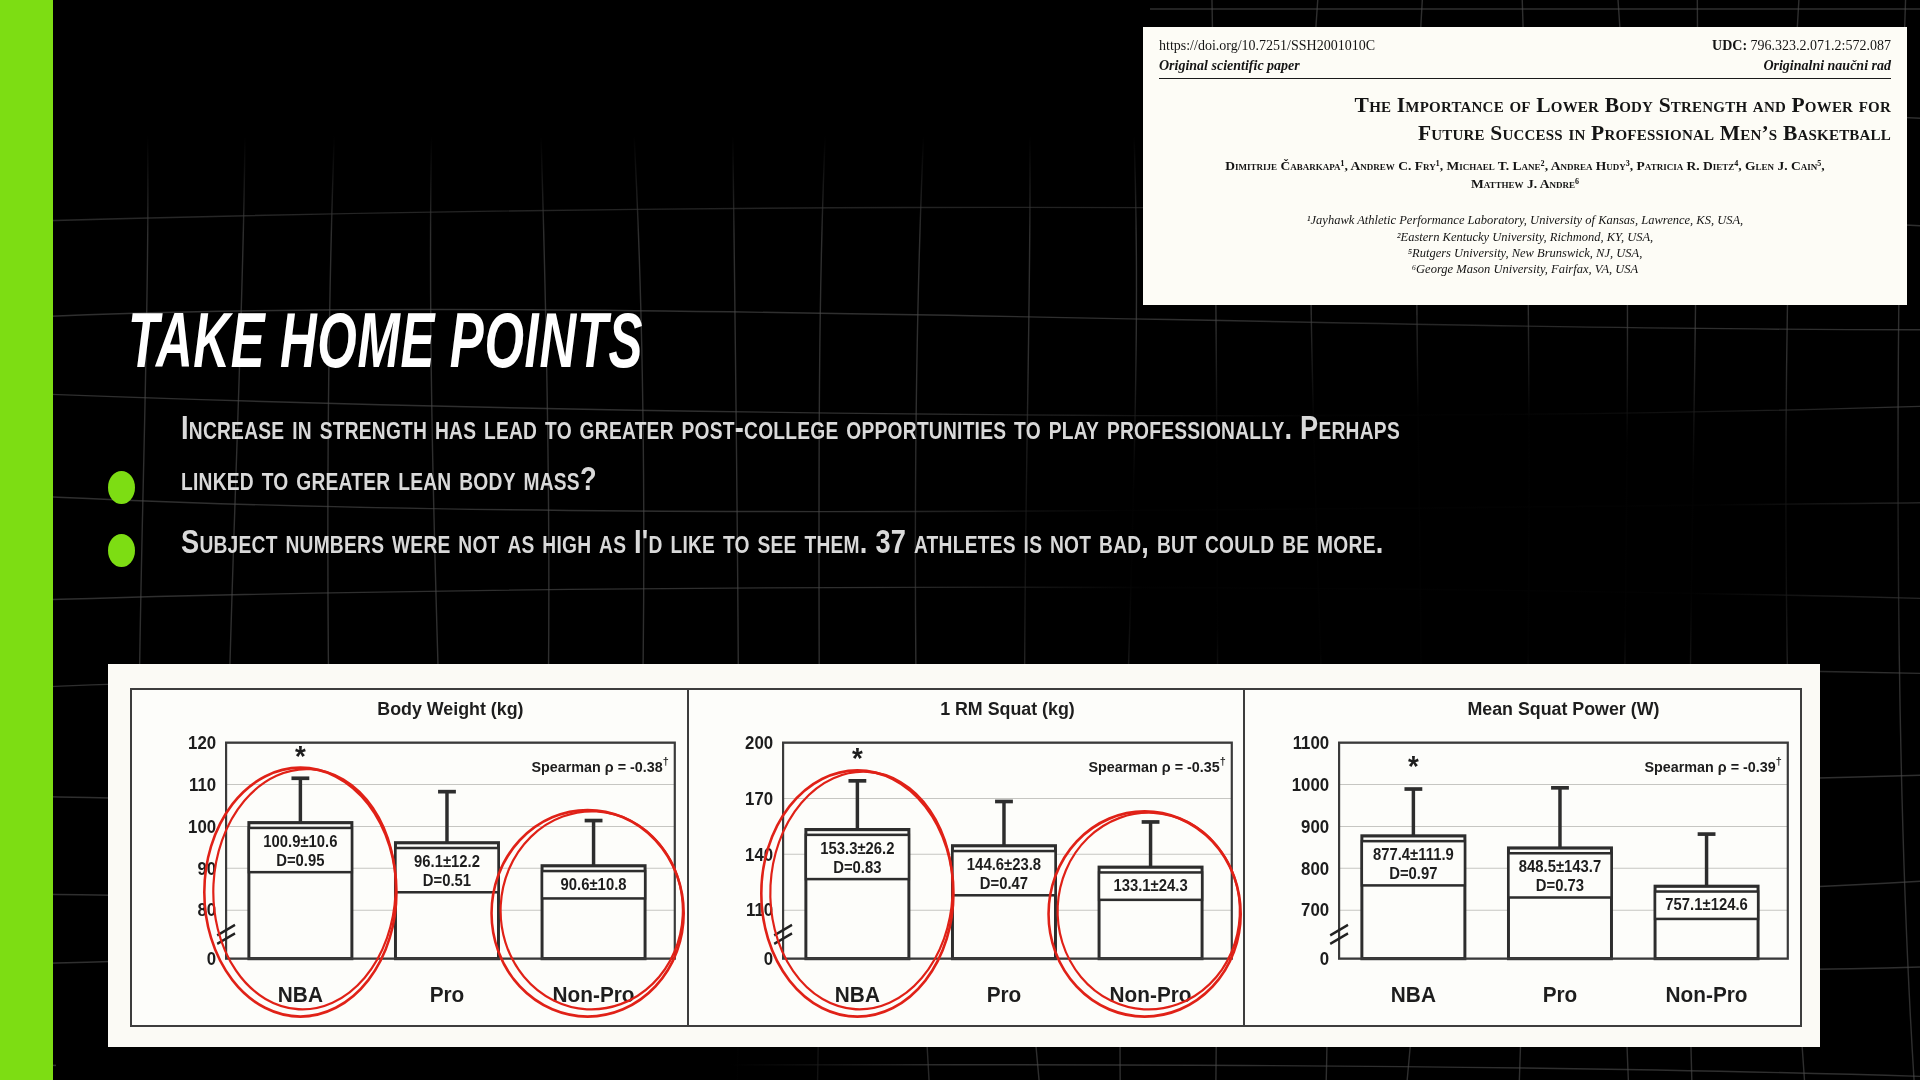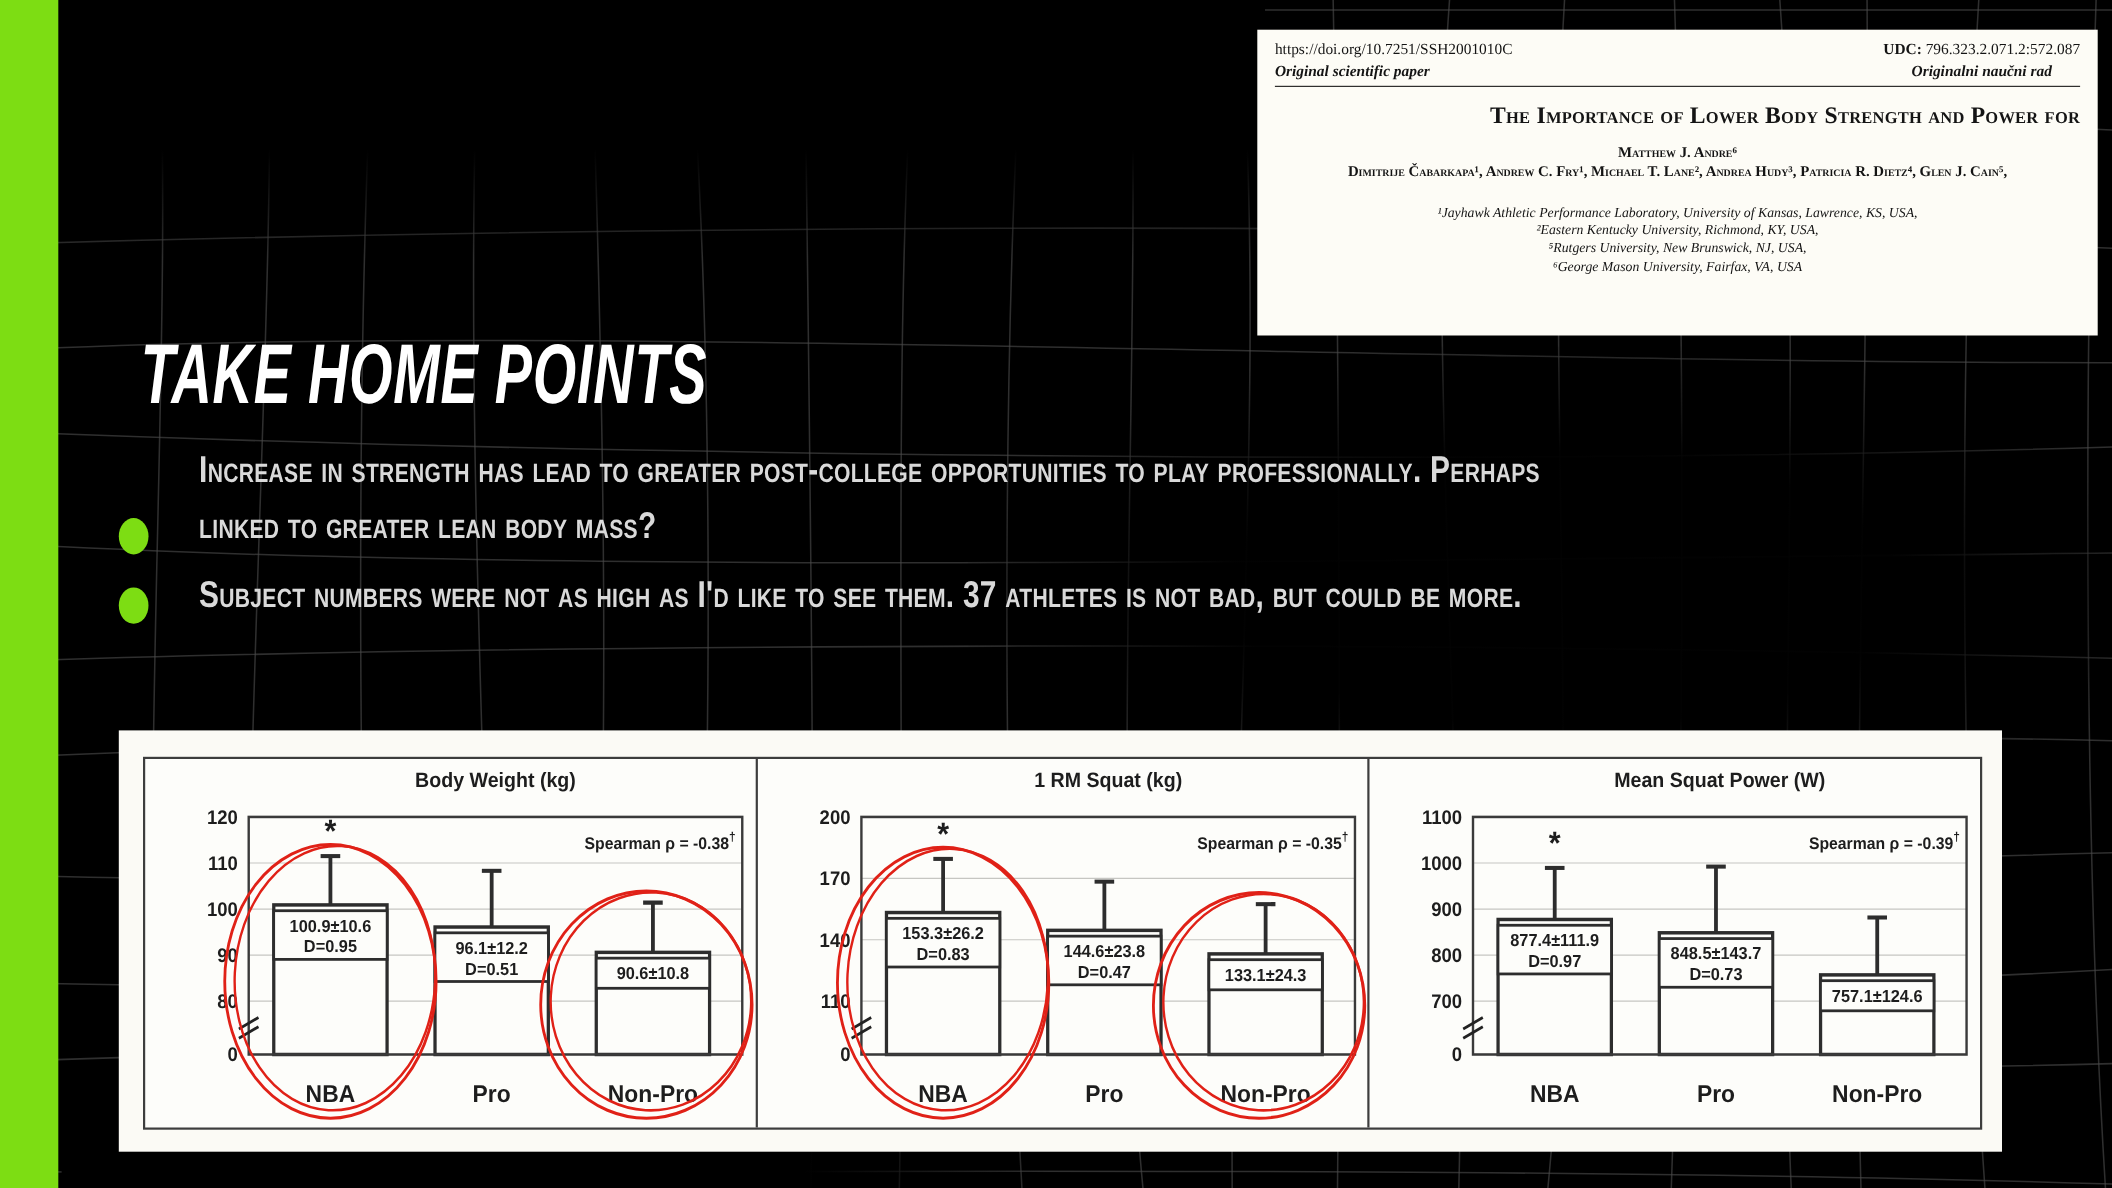--- a/index.html
+++ b/index.html
@@ -11,21 +11,21 @@
   .dim2{left:880px;top:315px;width:1040px;height:480px;
         background:radial-gradient(70% 62% at 52% 46%,rgba(0,0,0,0.96) 42%,rgba(0,0,0,0) 78%);}
   .dim3{left:56px;top:1046px;width:900px;height:34px;background:linear-gradient(90deg,#000 75%,rgba(0,0,0,0));}
 
   .accent-bar{position:absolute;left:0;top:0;width:53px;height:1080px;background:var(--accent,#7DDD13);z-index:3;}
 
   
   .paper{position:absolute;left:1143px;top:27px;width:764px;height:278px;background:#fdfcf6;color:#141414;
          font-family:"Liberation Serif",serif;z-index:2;padding:9px 16px 8px;box-sizing:border-box;overflow:hidden;}
   .paper-head{display:flex;justify-content:space-between;font-size:14px;line-height:1.4;}
-  .ph-right{text-align:center;}
+  .ph-right{text-align:right;}
   .bi{font-weight:bold;font-style:italic;}
   .paper-rule{border-top:1.7px solid #1a1a1a;margin-top:3px;}
   .paper-title{margin-top:13px;font-size:21.5px;font-weight:bold;font-variant:small-caps;
                text-align:right;line-height:1.28;letter-spacing:0.2px;}
   .paper-authors{margin-top:10px;font-size:13.5px;font-weight:bold;font-variant:small-caps;
                  text-align:center;line-height:1.3;}
   .paper-affils{margin-top:20px;font-size:12.5px;font-style:italic;text-align:center;line-height:1.3;}
 
   
   .heading{position:absolute;left:128px;top:296px;z-index:2;color:#fff;font-weight:700;font-style:italic;
@@ -103,24 +103,25 @@
         <div class="bi">Original scientific paper</div>
       </div>
       <div class="ph-right">
         <div><b>UDC:</b> <span>796.323.2.071.2:572.087</span></div>
         <div class="bi">Originalni naučni rad</div>
       </div>
     </div>
     <div class="paper-rule"></div>
     <div class="paper-title">
       <div>The Importance of Lower Body Strength and Power for</div>
+      <div>Future Success in Professional Men’s Basketball</div>
     </div>
     <div class="paper-authors">
+      <div>Dimitrije Čabarkapa¹, Andrew C. Fry¹, Michael T. Lane², Andrea Hudy³, Patricia R. Dietz⁴, Glen J. Cain⁵,</div>
       <div>Matthew J. Andre⁶</div>
-      <div>Dimitrije Čabarkapa¹, Andrew C. Fry¹, Michael T. Lane², Andrea Hudy³, Patricia R. Dietz⁴, Glen J. Cain⁵,</div>
     </div>
     <div class="paper-affils">
       <div>¹Jayhawk Athletic Performance Laboratory, University of Kansas, Lawrence, KS, USA,</div>
       <div>²Eastern Kentucky University, Richmond, KY, USA,</div>
       <div>⁵Rutgers University, New Brunswick, NJ, USA,</div>
       <div>⁶George Mason University, Fairfax, VA, USA</div>
     </div>
   </div>
 
   <div class="heading">Take Home Points</div>

